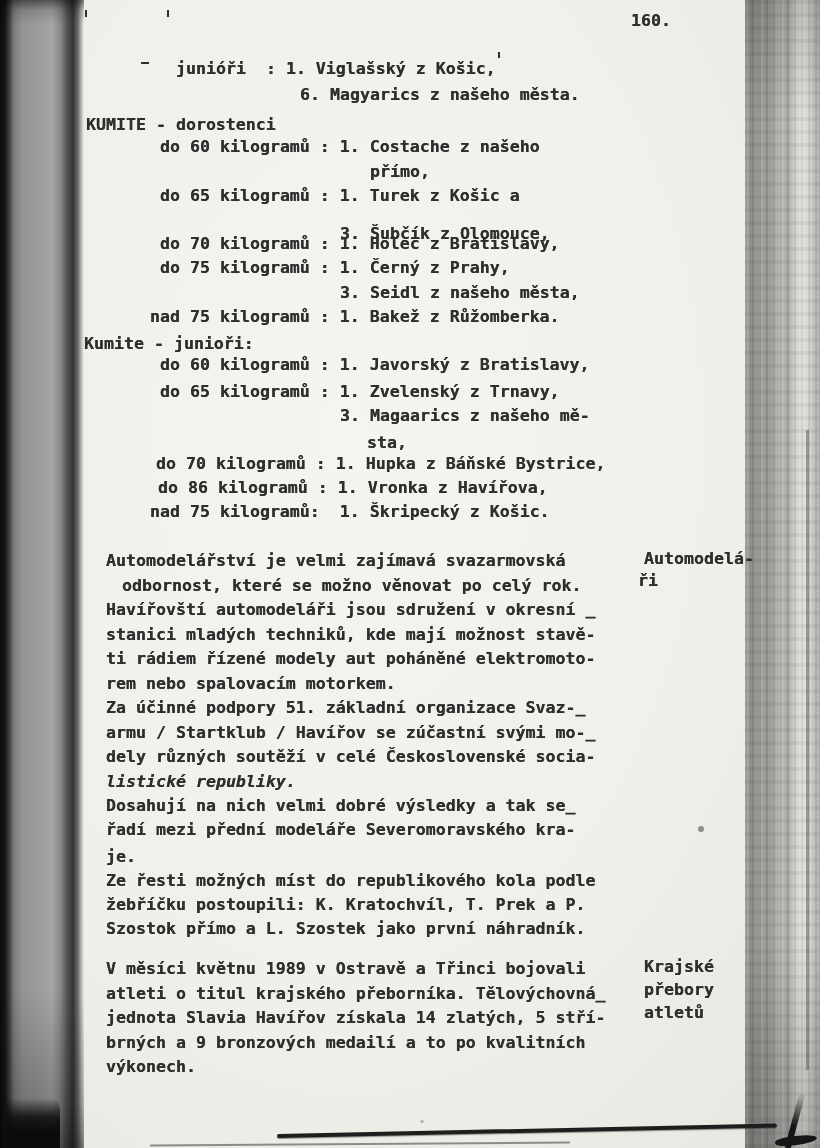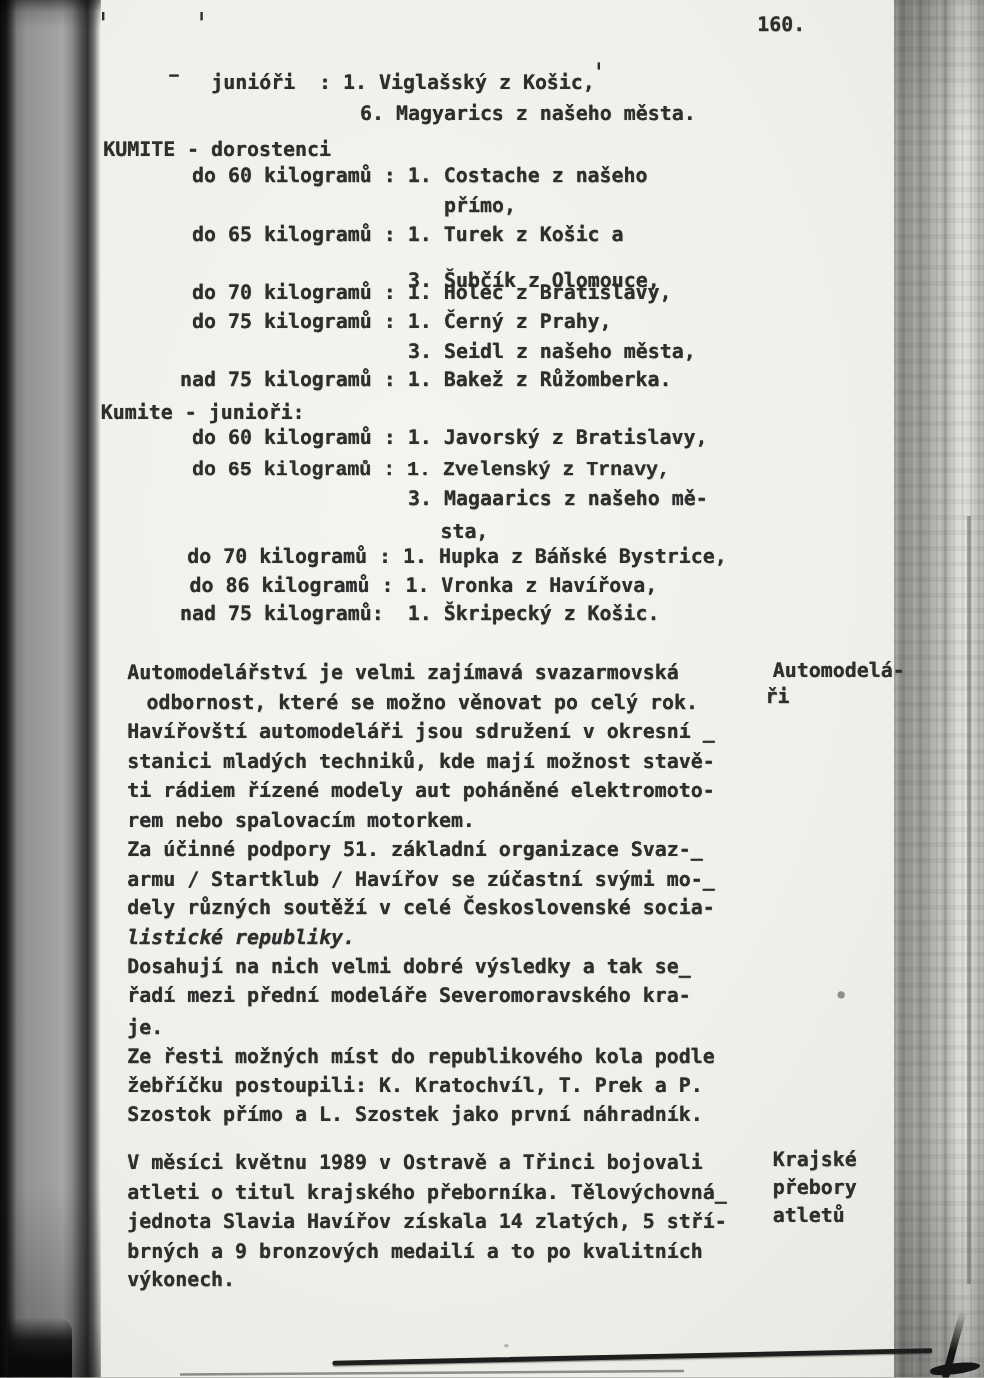--- a/index.html
+++ b/index.html
@@ -100,21 +100,21 @@
       <div class="line" style="left: 160px; top: 138px; text-align: center;">do 60 kilogramů : 1. Costache z našeho</div>
       <div class="line" style="left: 370px; top: 163px;">přímo,</div>
       <div class="line" style="left: 160px; top: 187px;">do 65 kilogramů : 1. Turek z Košic a</div>
       <div class="line" style="left: 340px; top: 225px; text-align: right;">3. Šubčík z Olomouce,</div>
       <div class="line" style="left: 160px; top: 235px;">do 70 kilogramů : 1. Holec z Bratislavy,</div>
       <div class="line" style="left: 160px; top: 259px;">do 75 kilogramů : 1. Černý z Prahy,</div>
       <div class="line" style="left: 340px; top: 284px;">3. Seidl z našeho města,</div>
       <div class="line" style="left: 150px; top: 308px;">nad 75 kilogramů : 1. Bakež z Růžomberka.</div>
       <div class="line" style="left: 84px; top: 335px;">Kumite - junioři:</div>
       <div class="line" style="left: 160px; top: 356px;">do 60 kilogramů : 1. Javorský z Bratislavy,</div>
-      <div class="line" style="left: 160px; top: 383px; font-family: Liberation Mono, monospace;">do 65 kilogramů : 1. Zvelenský z Trnavy,</div>
+      <div class="line" style="left: 160px; top: 383px;">do 65 kilogramů : 1. Zvelenský z Trnavy,</div>
       <div class="line" style="left: 340px; top: 407px;">3. Magaarics z našeho mě-</div>
       <div class="line" style="left: 367px; top: 434px;">sta,</div>
       <div class="line" style="left: 156px; top: 455px;">do 70 kilogramů : 1. Hupka z Báňské Bystrice,</div>
       <div class="line" style="left: 158px; top: 479px;">do 86 kilogramů : 1. Vronka z Havířova,</div>
       <div class="line" style="left: 150px; top: 503px;">nad 75 kilogramů:  1. Škripecký z Košic.</div>
       <div class="line" style="left: 106px; top: 552px;">Automodelářství je velmi zajímavá svazarmovská</div>
       <div class="line" style="left: 106px; top: 577px; margin-left: 16px;">odbornost, které se možno věnovat po celý rok.</div>
       <div class="line" style="left: 106px; top: 601px;">Havířovští automodeláři jsou sdružení v okresní _</div>
       <div class="line" style="left: 106px; top: 626px;">stanici mladých techniků, kde mají možnost stavě-</div>
       <div class="line" style="left: 106px; top: 650px;">ti rádiem řízené modely aut poháněné elektromoto-</div>

